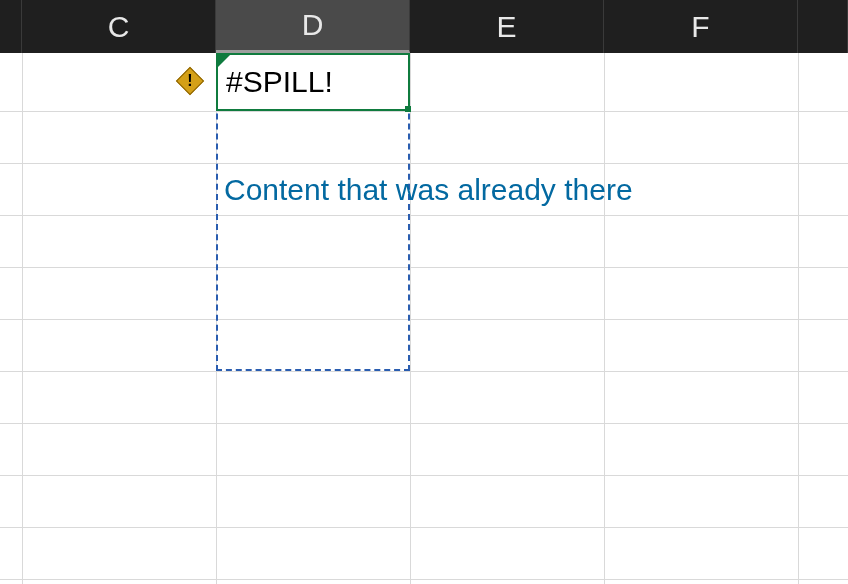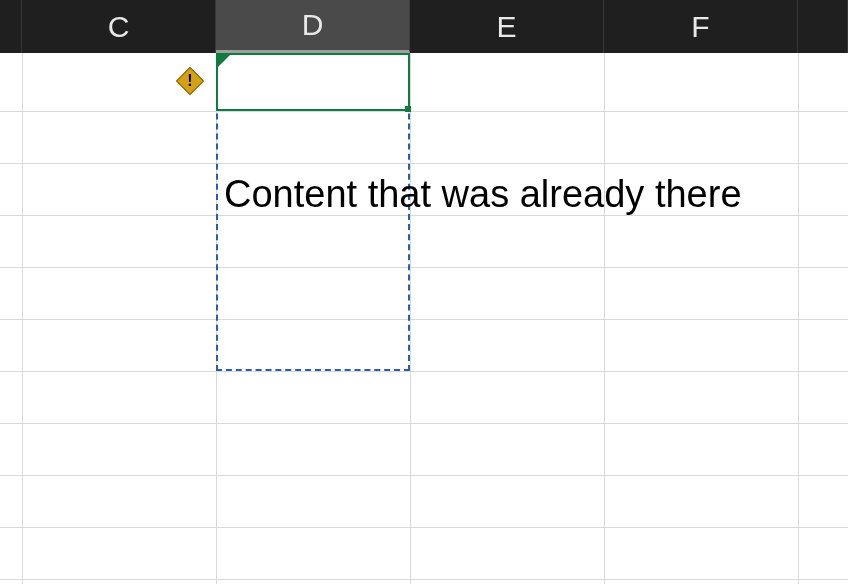--- a/index.html
+++ b/index.html
@@ -95,22 +95,22 @@
     color: #000;
     white-space: nowrap;
     line-height: 1;
     display: flex;
     align-items: center;
     padding-left: 8px;
     height: 100%;
   }
   .overflow-text {
     position: absolute;
-    font-size: 38px;
-    color: #000000;
+    font-size: 30px;
+    color: #0369a1;
     white-space: nowrap;
     line-height: 1;
   }
 
   
   .error-indicator {
     position: absolute;
     width: 28px; height: 28px;
     display: flex;
     align-items: center;
@@ -206,20 +206,21 @@
     <div class="cell" style="left:22px; top:266px; width:194px; height:52px"></div>
     <div class="cell" style="left:216px; top:266px; width:194px; height:52px"></div>
     <div class="cell" style="left:410px; top:266px; width:194px; height:52px"></div>
     <div class="cell" style="left:604px; top:266px; width:194px; height:52px"></div>
 
     <div class="spill-range" style="left:216px; top:0px; width:194px; height:318px"></div>
 
     <div class="overflow-text" style="left:224px; top:122px">Content that was already there</div>
 
     <div class="active-cell" style="left:216px; top:0; width:194px; height:58px">
+      <div class="cell-text" style="left:0; top:0">#SPILL!</div>
       <div class="fill-handle"></div>
     </div>
 
     <div class="error-indicator" style="left:176px; top:14px">
       <div class="diamond"></div>
       <div class="bang">!</div>
     </div>
 
   </div>
 </div>

